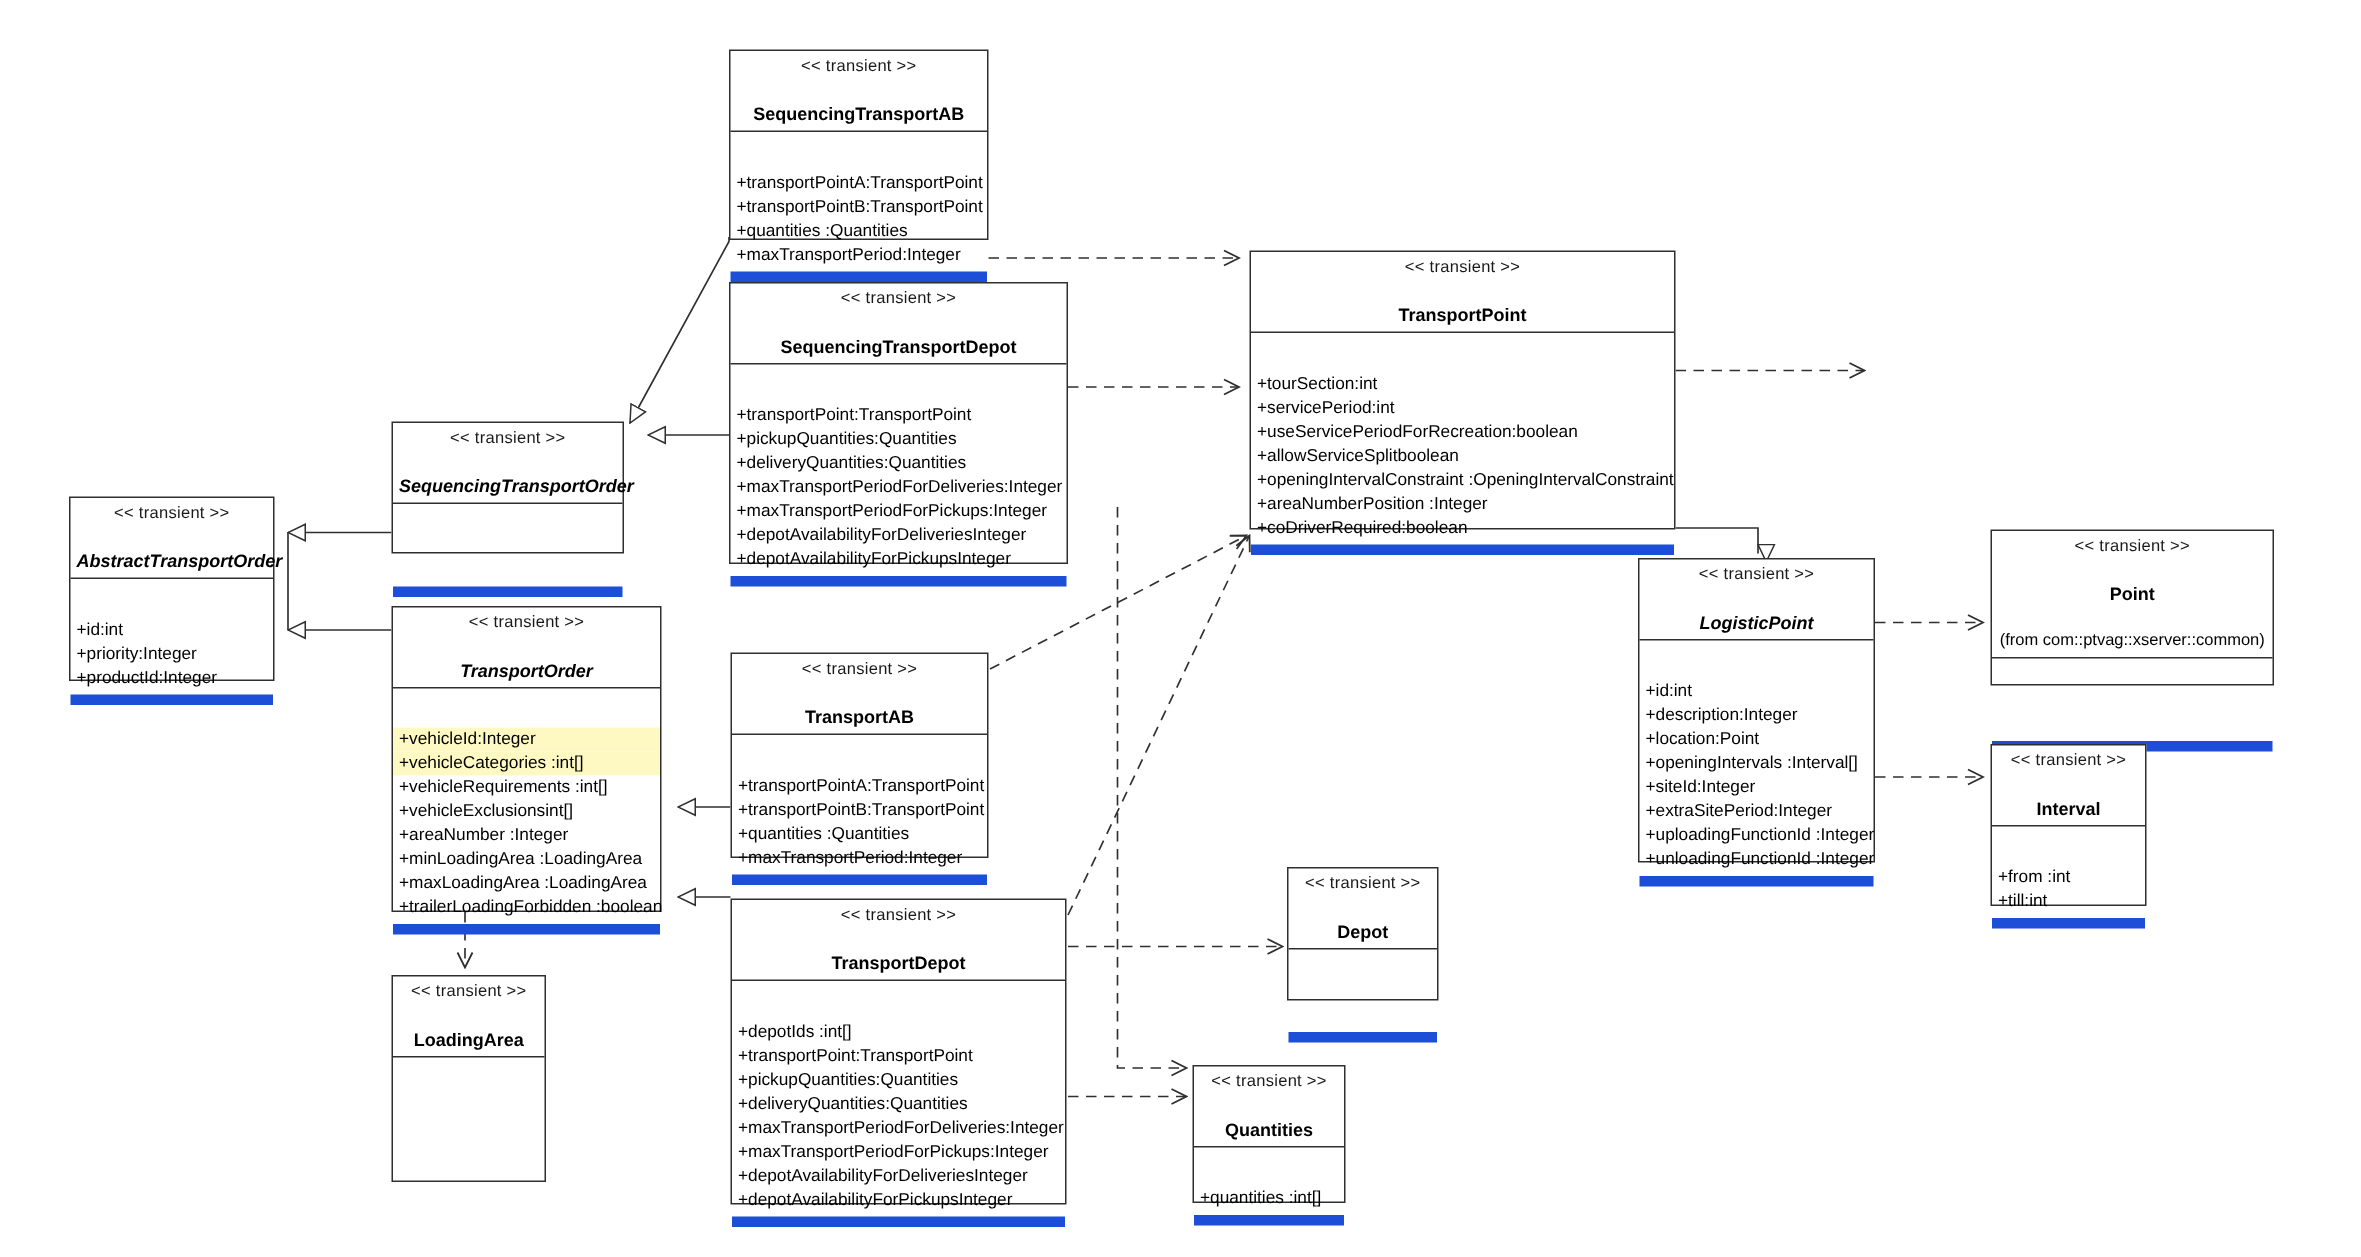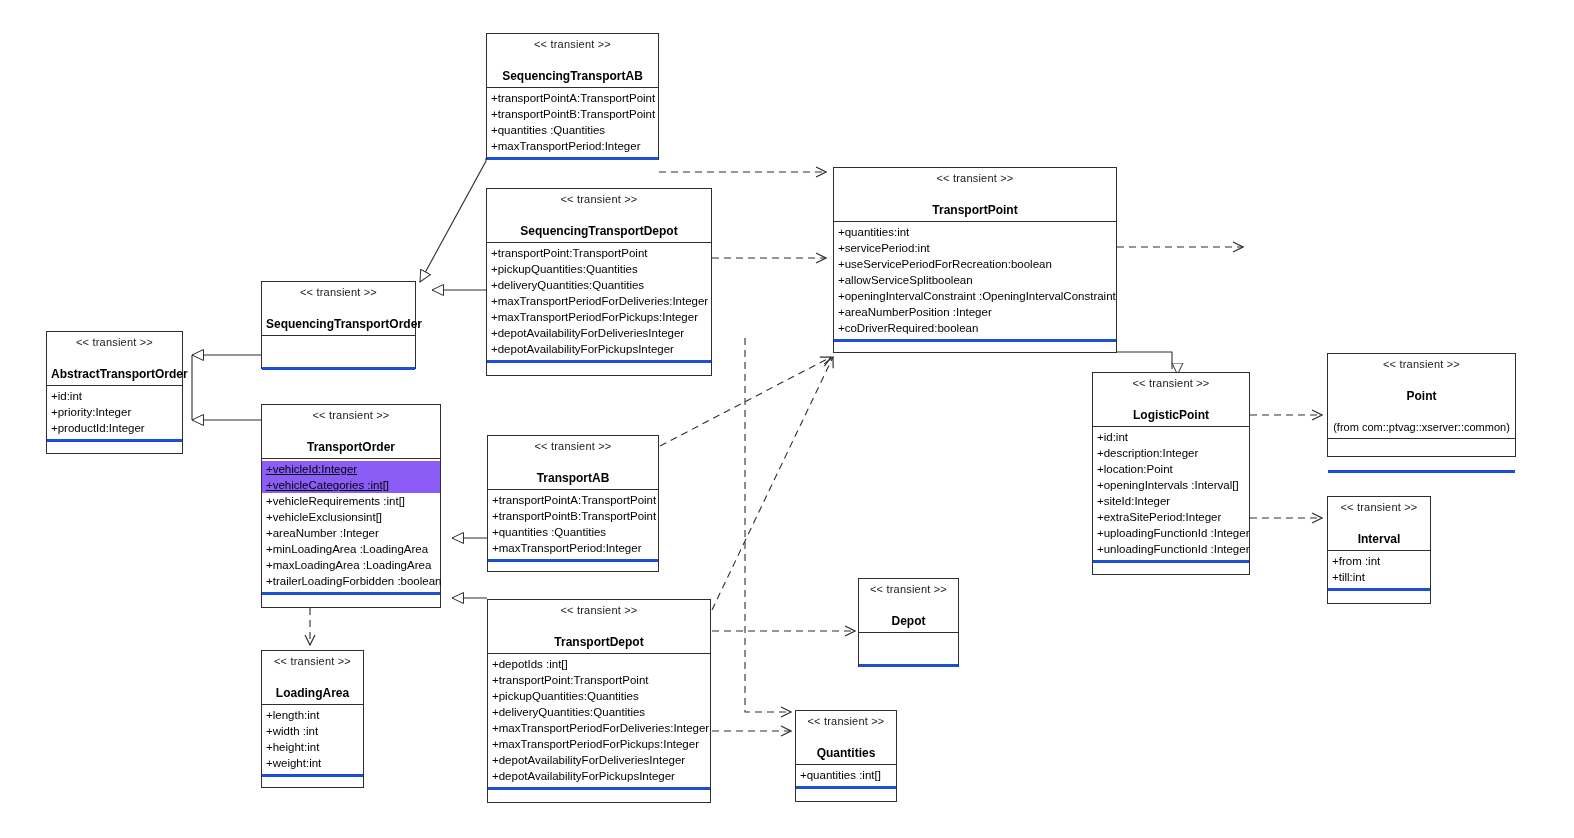--- a/index.html
+++ b/index.html
@@ -19,34 +19,35 @@
     display:flex;flex-direction:column;
   }
   .uml-head{
     padding:3px 4px 4px 4px;
     text-align:center;
     border-bottom:1px solid #2f2f2f;
     line-height:14px;
   }
   .stereotype{font-size:11px;color:#1a1a1a;display:block;letter-spacing:.2px;}
   .cname{font-size:12px;font-weight:bold;display:block;margin-top:18px;}
-  .cname.abstract{}
+  .cname.abstract{font-style:italic;}
   .pkg{font-size:11px;display:block;margin-top:17px;}
   .uml-attrs{
     padding:2px 0 3px 0;
-    border-bottom:3px solid #1d4ed8;
+    border-bottom:7px solid #1d4ed8;
     flex:0 0 auto;
+    margin-top:24px;
   }
   .uml-attrs.empty{min-height:26px;}
   .uml-ops{flex:1 1 auto;min-height:26px;}
   .attr{
     font-size:11.5px;line-height:16px;white-space:nowrap;
     padding:0 3px 0 4px;
   }
-  .attr.hl{background:#8b5cf6;text-decoration:underline;}
+  .attr.hl{background:#fef9c3;}
 </style>
 </head>
 <body>
 
 <div id="canvas">
 
   <svg class="edges" viewBox="0 0 1574 838" xmlns="http://www.w3.org/2000/svg">
     <defs>
       <marker id="hollowTri" markerWidth="13" markerHeight="13" refX="12" refY="6.5" orient="auto" markerUnits="userSpaceOnUse">
         <path d="M0.5,1 L12,6.5 L0.5,12 Z" fill="#ffffff" stroke="#2f2f2f" stroke-width="1"></path>
@@ -229,36 +230,30 @@
       <div class="attr">+depotAvailabilityForPickupsInteger</div>
     </div>
     <div class="uml-ops"></div>
   </div>
 
   <div class="uml-class" style="left:261px;top:650px;width:103px;height:138px;">
     <div class="uml-head">
       <span class="stereotype">&lt;&lt; transient &gt;&gt;</span>
       <span class="cname">LoadingArea</span>
     </div>
-    <div class="uml-attrs">
-      <div class="attr">+length:int</div>
-      <div class="attr">+width :int</div>
-      <div class="attr">+height:int</div>
-      <div class="attr">+weight:int</div>
-    </div>
     <div class="uml-ops"></div>
   </div>
 
   <div class="uml-class" style="left:833px;top:167px;width:284px;height:186px;">
     <div class="uml-head">
       <span class="stereotype">&lt;&lt; transient &gt;&gt;</span>
       <span class="cname">TransportPoint</span>
     </div>
     <div class="uml-attrs">
-      <div class="attr">+quantities:int</div>
+      <div class="attr">+tourSection:int</div>
       <div class="attr">+servicePeriod:int</div>
       <div class="attr">+useServicePeriodForRecreation:boolean</div>
       <div class="attr">+allowServiceSplitboolean</div>
       <div class="attr">+openingIntervalConstraint :OpeningIntervalConstraint</div>
       <div class="attr">+areaNumberPosition :Integer</div>
       <div class="attr">+coDriverRequired:boolean</div>
     </div>
     <div class="uml-ops"></div>
   </div>
 

